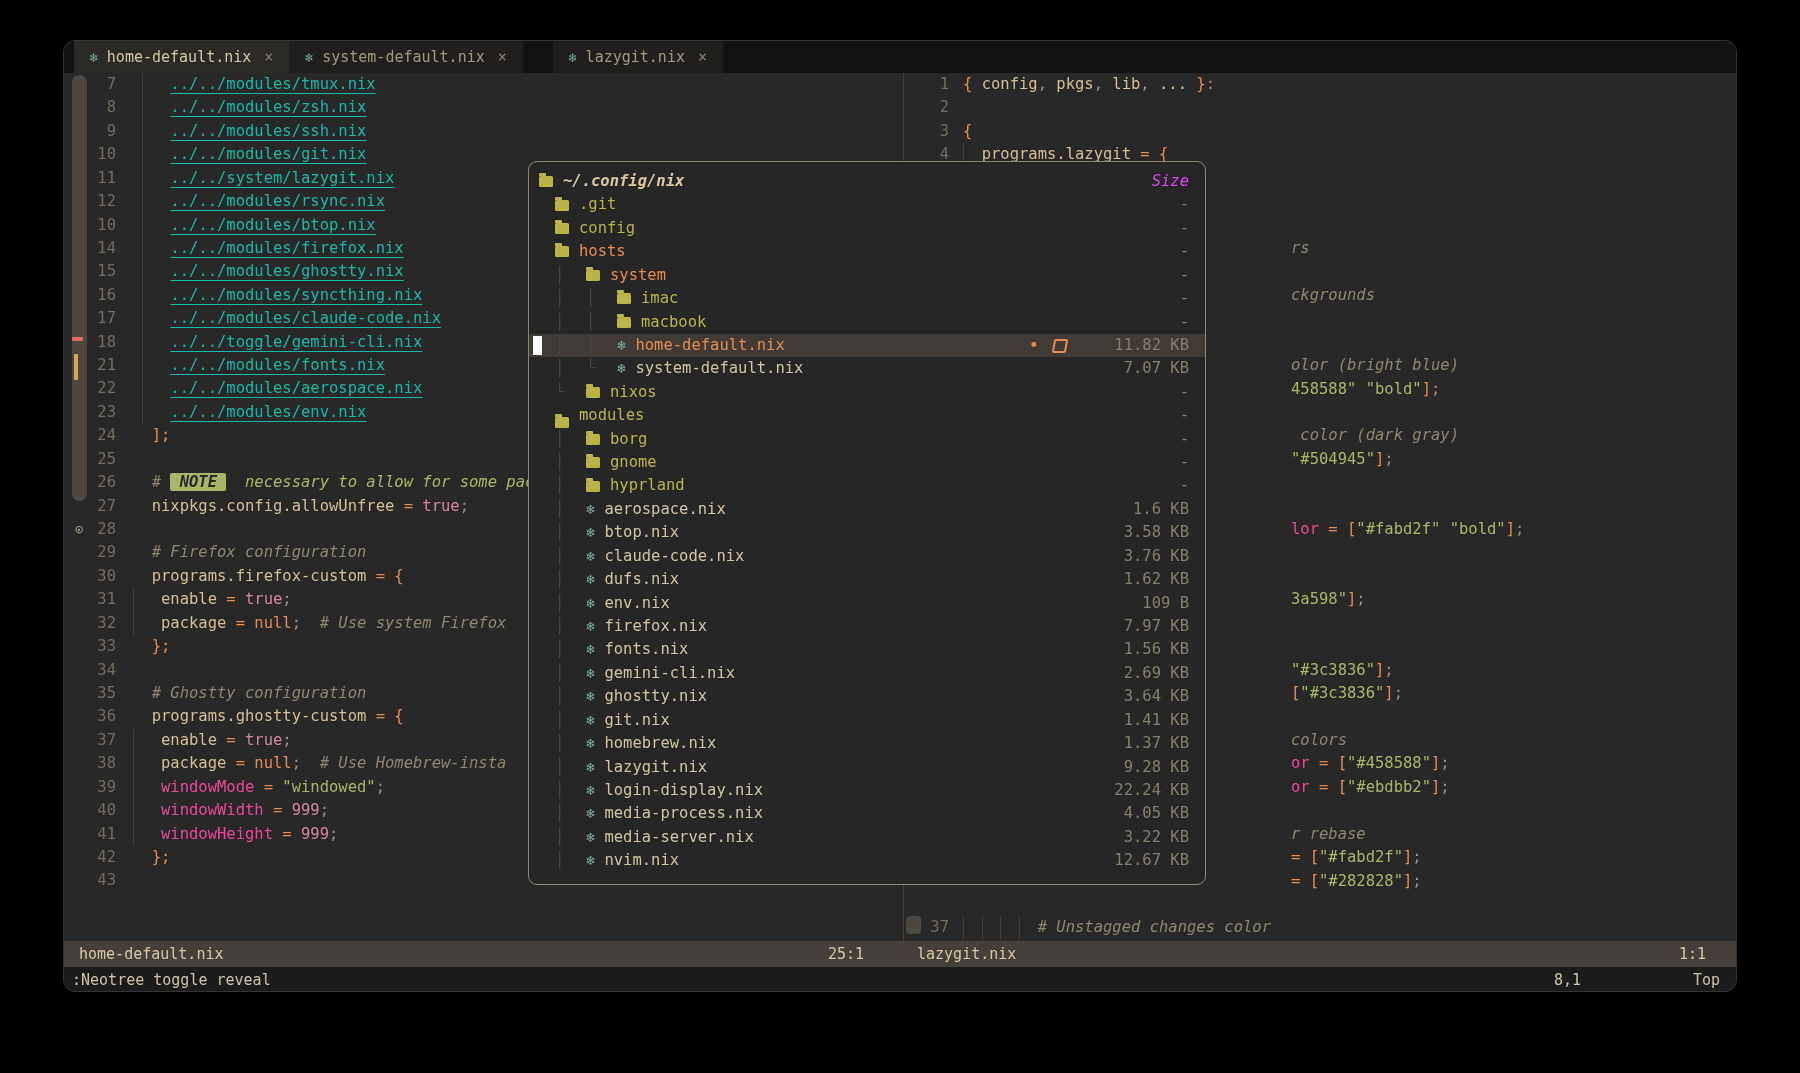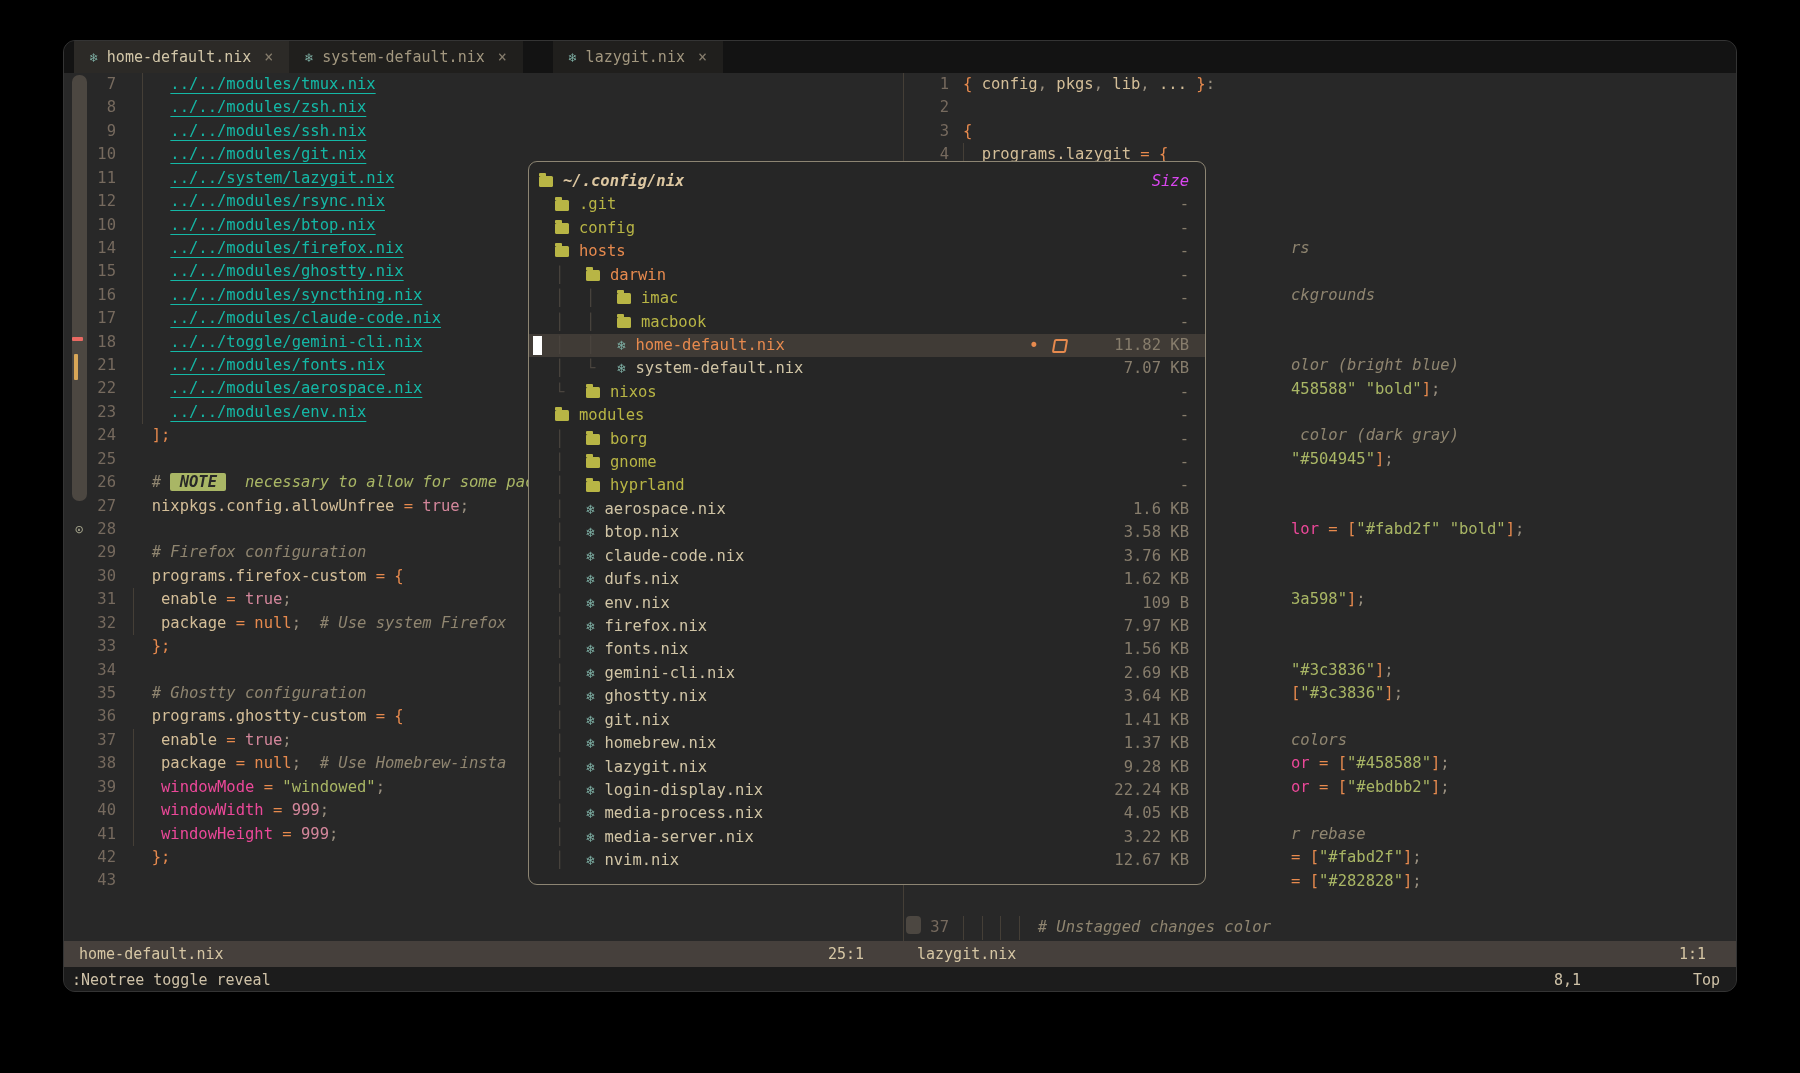--- a/index.html
+++ b/index.html
@@ -467,21 +467,21 @@
       </div>
       <div class="trow" style="padding-left: 26px;">
         <span class="fold"></span>
         <span class="tname dirAccent">hosts</span>
         <span class="tspacer"></span>
         <span class="tsize">-</span>
       </div>
       <div class="trow" style="padding-left: 26px;">
         <span class="tpre">│</span>
         <span class="fold"></span>
-        <span class="tname dirAccent">darwin</span>
+        <span class="tname dirAccent">system</span>
         <span class="tspacer"></span>
         <span class="tsize">-</span>
       </div>
       <div class="trow" style="padding-left: 26px;">
         <span class="tpre">│</span>
         <span class="tpre">│</span>
         <span class="fold"></span>
         <span class="tname dir">imac</span>
         <span class="tspacer"></span>
         <span class="tsize">-</span>
@@ -515,21 +515,21 @@
         <span class="tspacer"></span>
         <span class="tsize">7.07 KB</span>
       </div>
       <div class="trow" style="padding-left: 26px;">
         <span class="tpre">└</span>
         <span class="fold"></span>
         <span class="tname dir">nixos</span>
         <span class="tspacer"></span>
         <span class="tsize">-</span>
       </div>
-      <div class="trow" style="padding-left: 26px;">
+      <div class="trow" style="padding-left: 26px; align-items: flex-end;">
         <span class="fold"></span>
         <span class="tname dir">modules</span>
         <span class="tspacer"></span>
         <span class="tsize">-</span>
       </div>
       <div class="trow" style="padding-left: 26px;">
         <span class="tpre">│</span>
         <span class="fold"></span>
         <span class="tname dir">borg</span>
         <span class="tspacer"></span>

